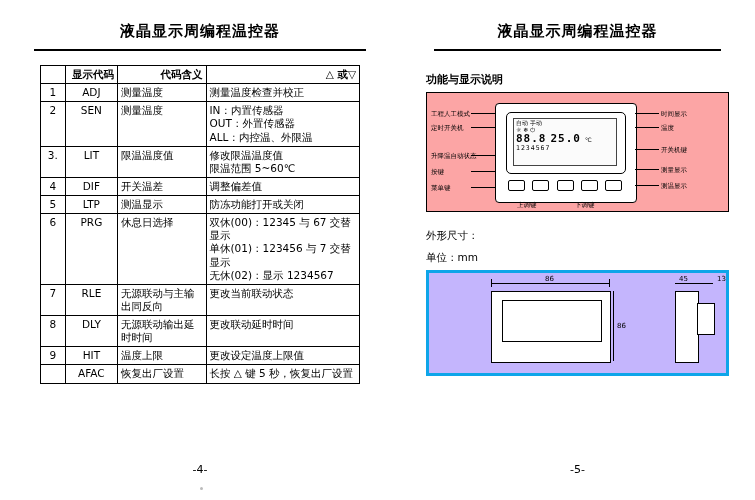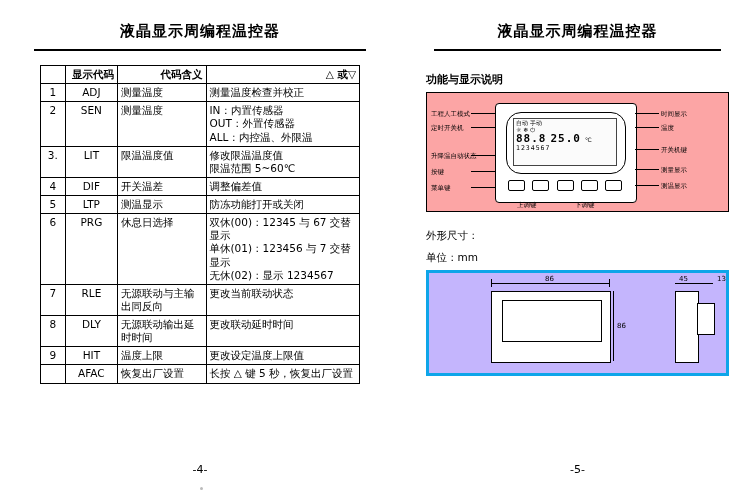--- a/index.html
+++ b/index.html
@@ -45,21 +45,21 @@
 
   .diagram{
     border:1px solid #000;height:118px;margin:2px 0 15px 0;position:relative;background:#fca5a5;
   }
   .dev-body{
     position:absolute;left:68px;top:10px;width:140px;height:98px;
     border:1px solid #000;border-radius:4px;background:#fff;
   }
   .dev-inner{
     position:absolute;left:10px;top:8px;width:118px;height:60px;
-    border:1px solid #000;border-radius:15px;background:#fff;
+    border:1px solid #000;border-radius:5px;background:#fff;
   }
   .lcd{
     position:absolute;left:6px;top:5px;width:104px;height:48px;
     border:1px solid #444;background:#fbfbfb;font-size:6px;line-height:1.1;
     padding:1px 2px;box-sizing:border-box;overflow:hidden;
   }
   .lcd .big{font-family:"DejaVu Sans Mono",monospace;font-size:11px;letter-spacing:1px;font-weight:bold;}
   .lcd .wk{font-family:"DejaVu Sans Mono",monospace;font-size:6.5px;letter-spacing:1px;}
   .btnrow{
     position:absolute;left:12px;top:76px;width:114px;display:flex;justify-content:space-between;

